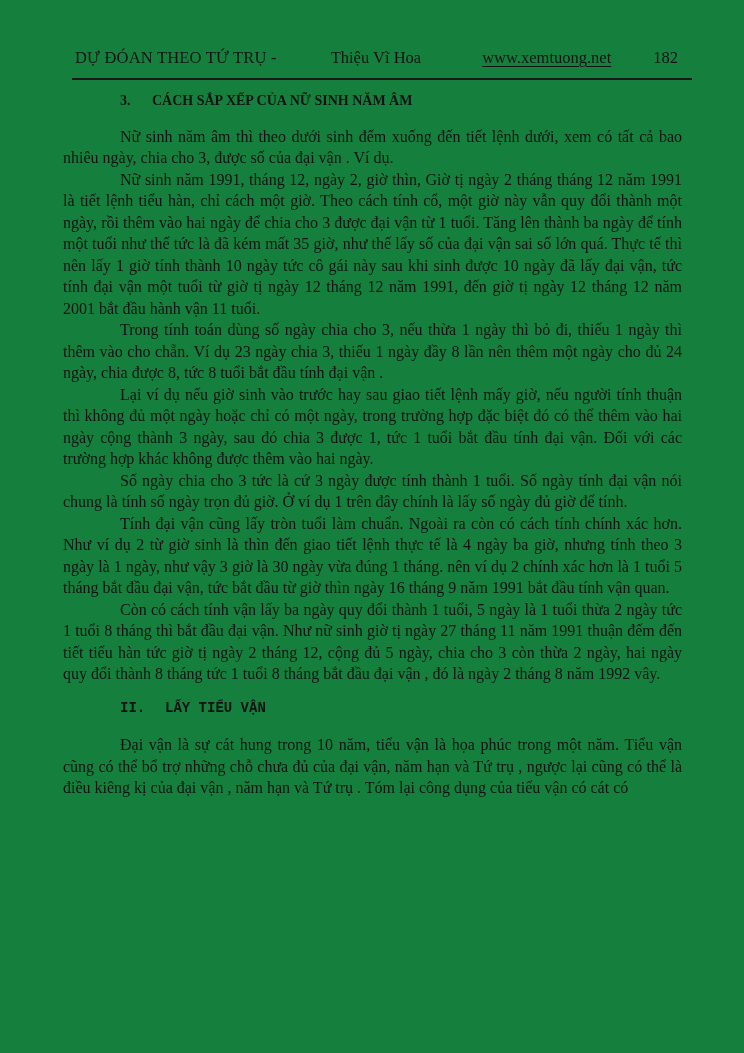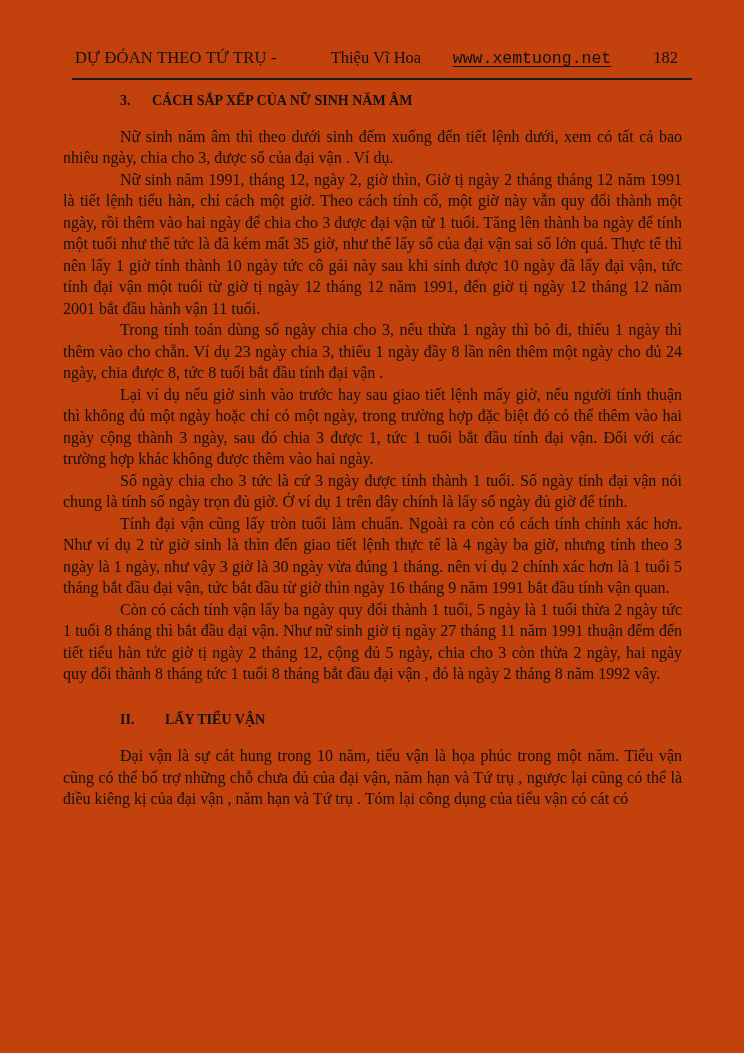--- a/index.html
+++ b/index.html
@@ -4,41 +4,40 @@
 <style>
   html, body {
     margin: 0;
     padding: 0;
     background: #ffffff;
   }
   .page {
     position: relative;
     width: 744px;
     height: 1053px;
-    background: #c2410c;
+    background: #15803d;
     color: #121212;
     font-family: "Liberation Serif", "DejaVu Serif", serif;
     overflow: hidden;
   }
   .header {
     display: flex;
     align-items: baseline;
     margin: 48px 66px 0 75px;
     font-size: 16.5px;
     white-space: nowrap;
   }
   .header .book-title { letter-spacing: 0.2px; }
   .header .author { margin-left: 54px; }
   .header .spacer { flex: 1; }
   .header .website {
     color: #121212;
     text-decoration: underline;
     text-underline-offset: 3px;
     cursor: pointer;
-    font-family: Liberation Mono, monospace;
   }
   .header .pagenum { margin-left: 42px; }
   .rule {
     border: 0;
     border-top: 2px solid #1a1a1a;
     margin: 10px 52px 0 72px;
   }
   .body-text {
     margin: 10px 62px 0 63px;
     font-size: 16px;
@@ -49,21 +48,21 @@
     margin: 0;
     text-indent: 57px;
   }
   .heading {
     font-weight: bold;
     font-size: 14px;
     margin-left: 57px;
     white-space: nowrap;
   }
   .heading-1 { margin-top: 7px; margin-bottom: 14px; }
-  .heading-2 { margin-top: 24px; margin-bottom: 15px; }
+  .heading-2 { margin-top: 13px; margin-bottom: 15px; font-family: Liberation Mono, monospace; }
   .heading .hnum { display: inline-block; }
   .heading-1 .hnum { min-width: 32px; }
   .heading-2 .hnum { min-width: 45px; }
 </style>
 </head>
 <body>
 
 <div class="page">
 
   <div class="header">

